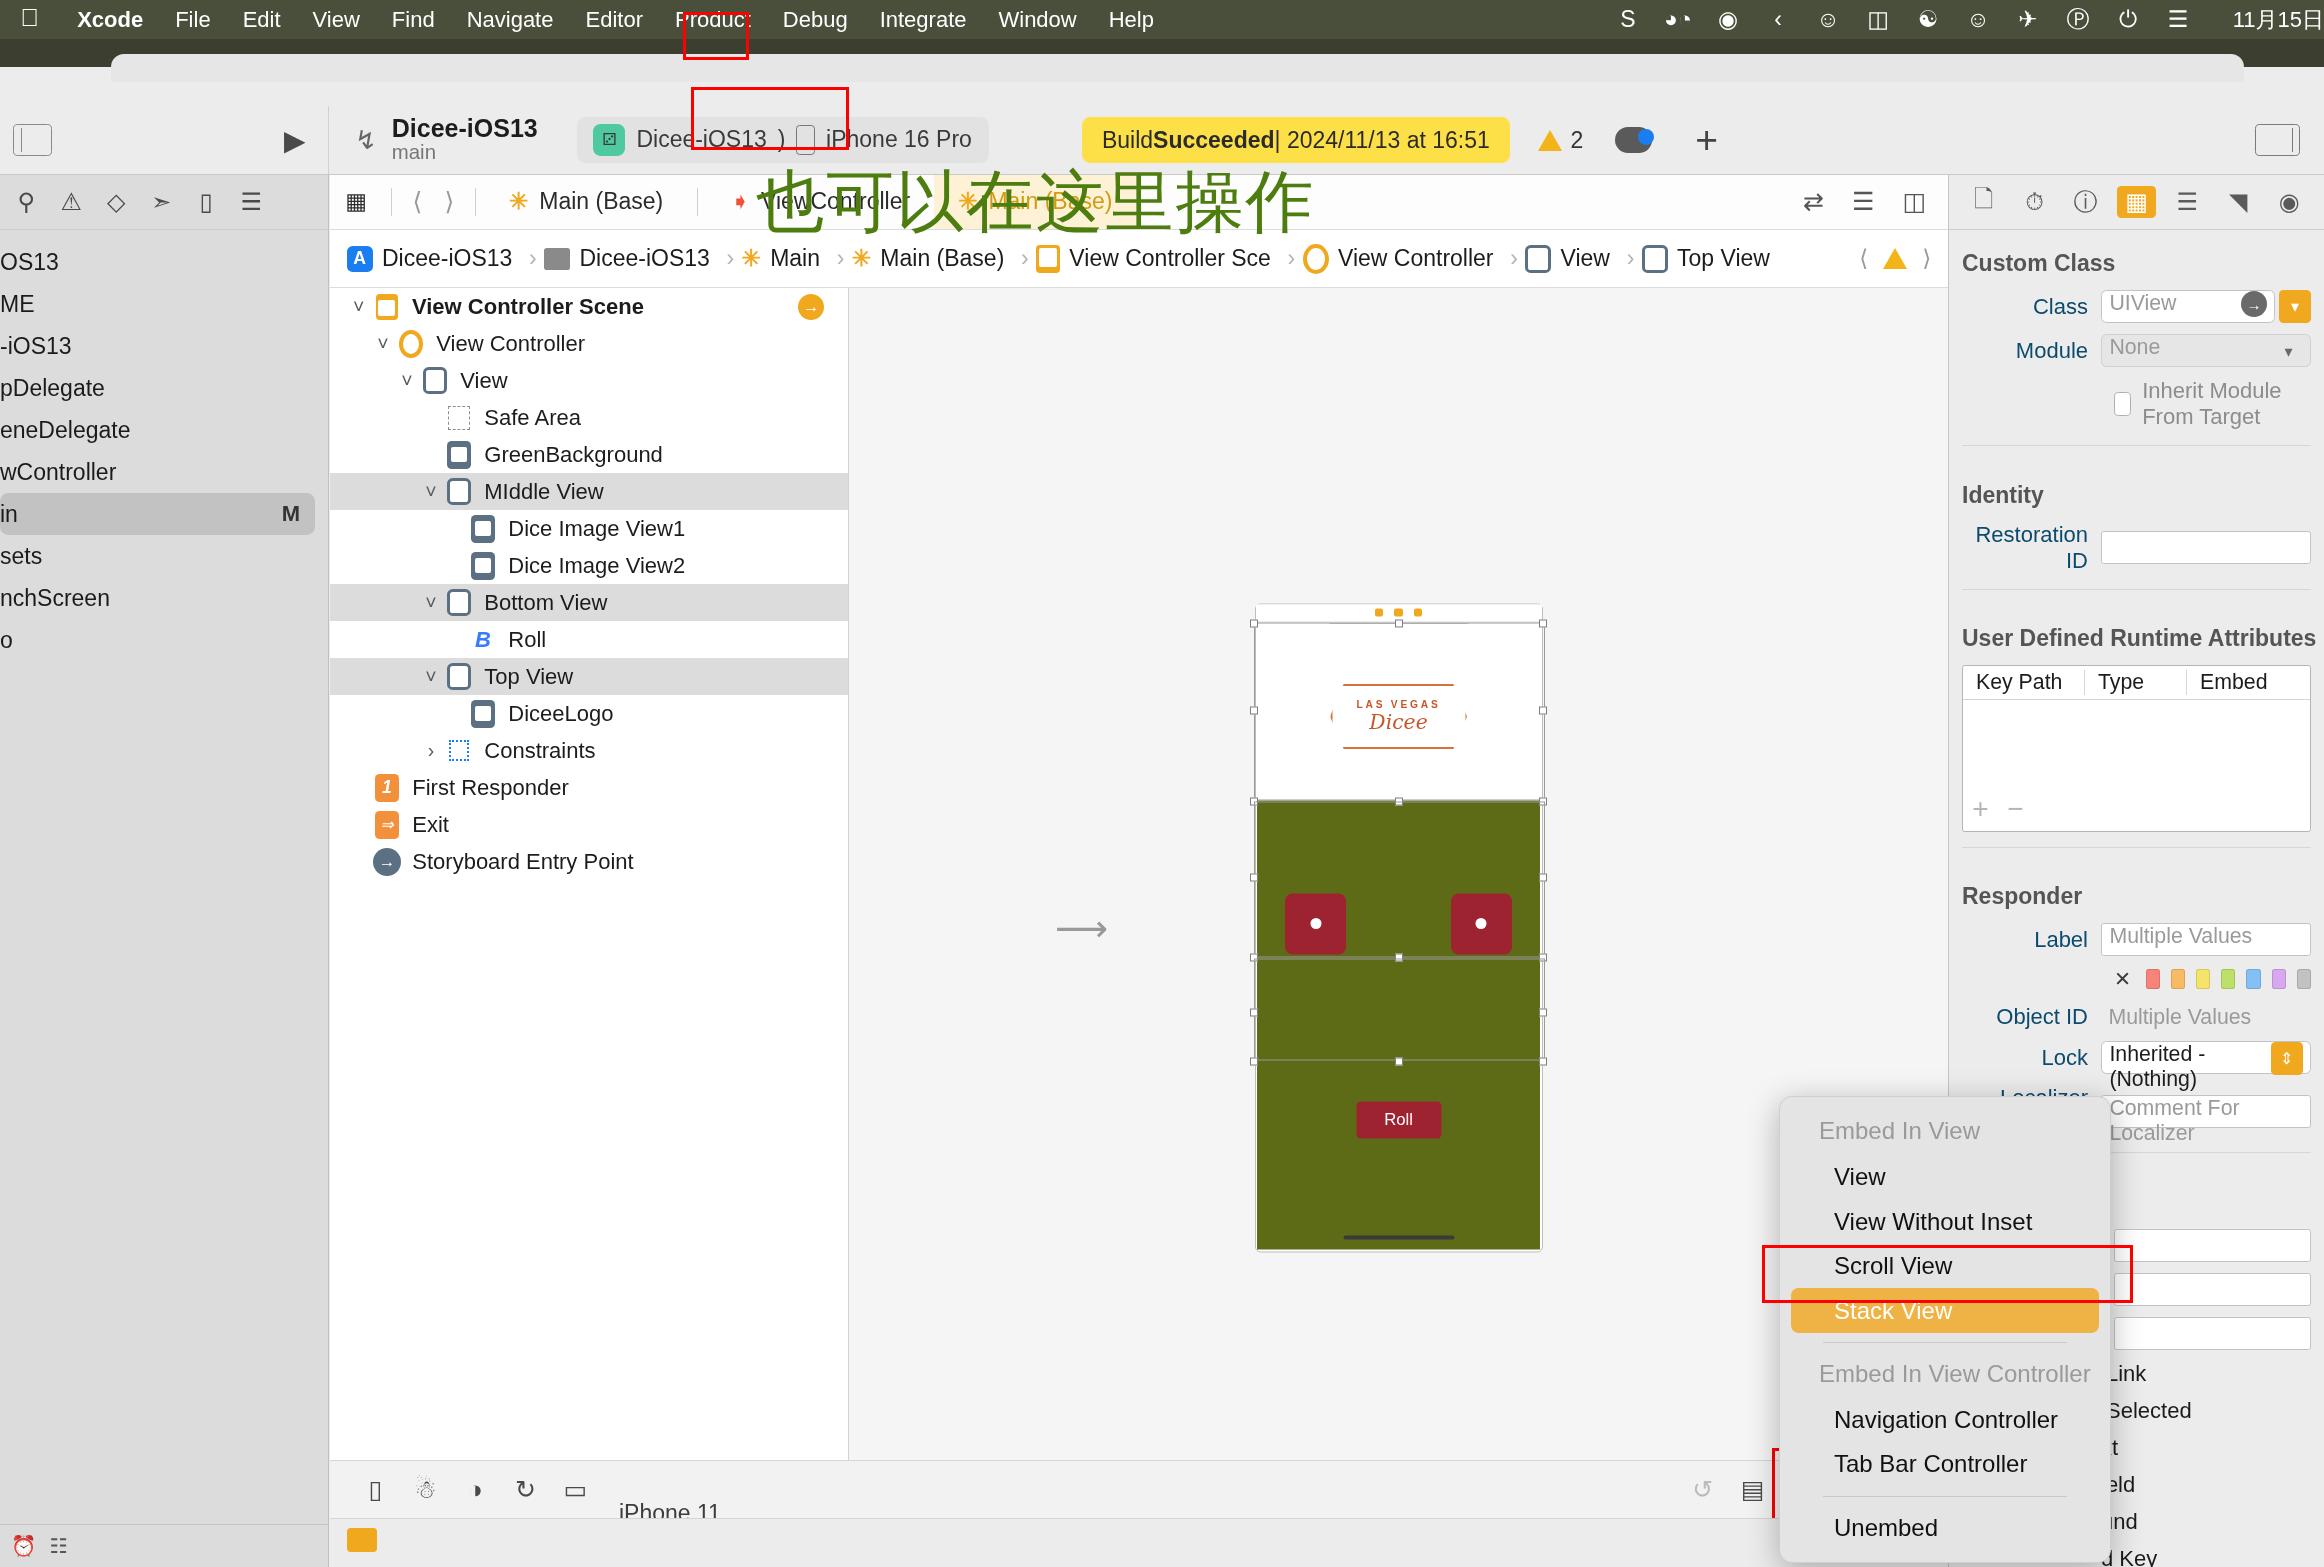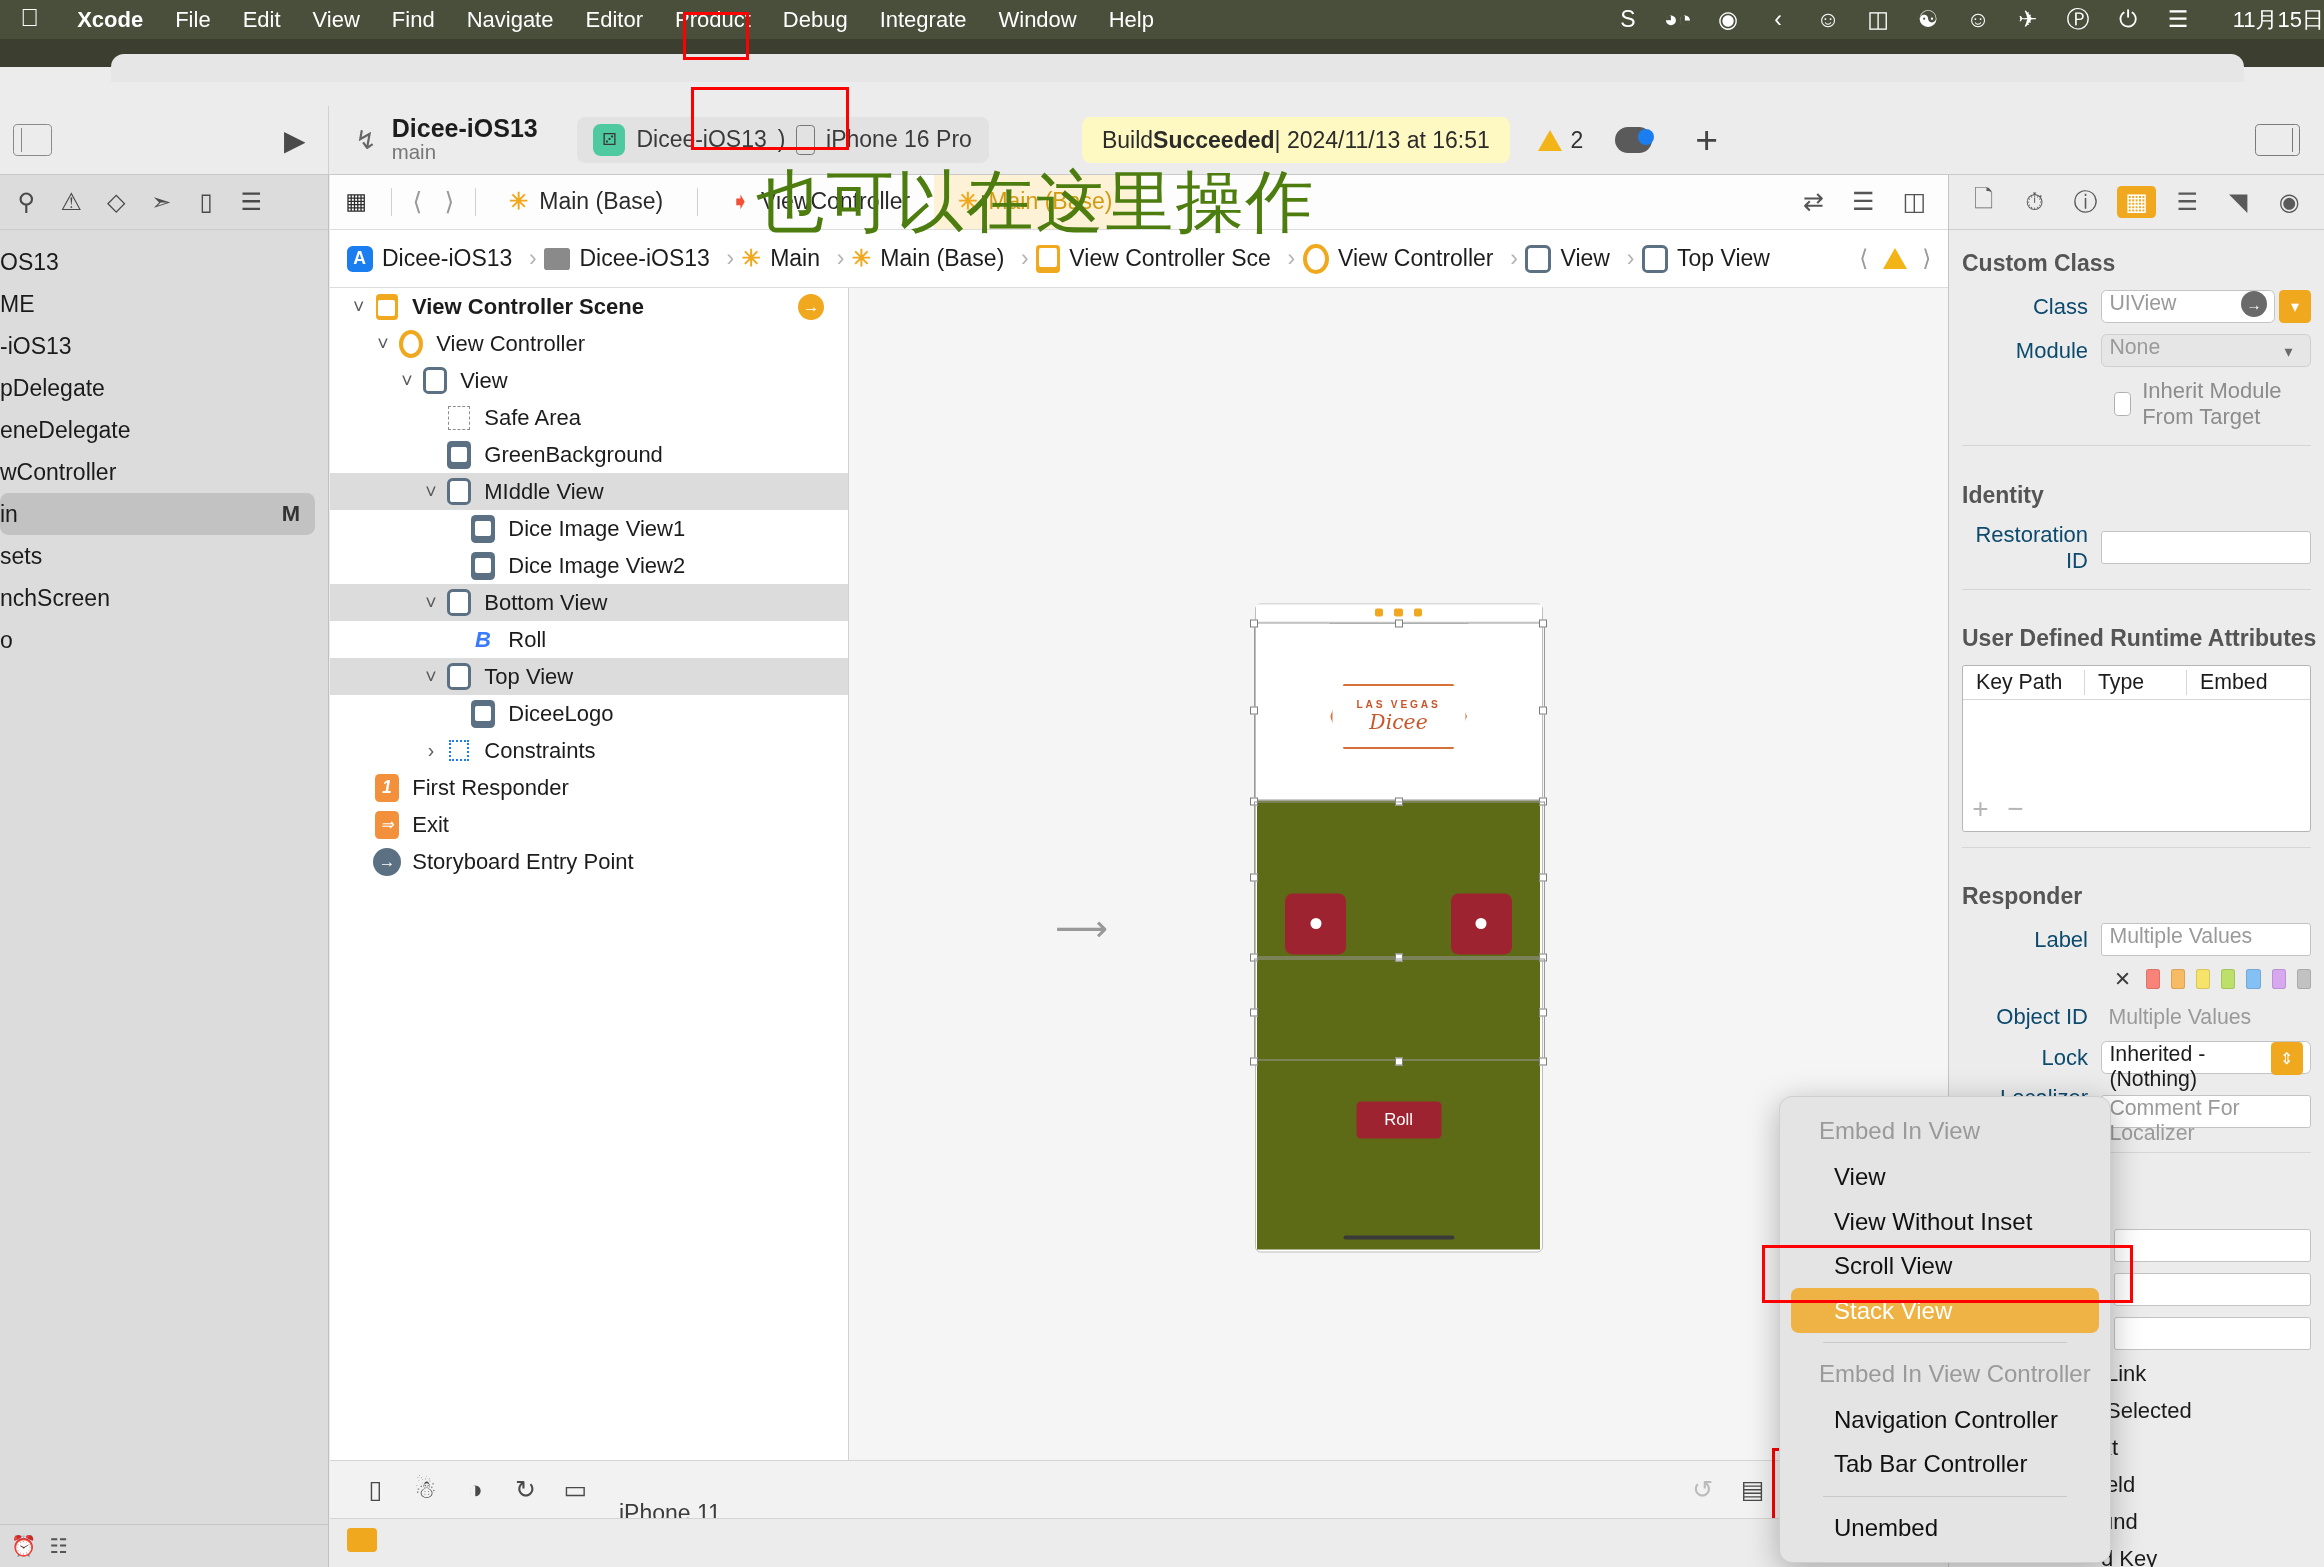--- a/index.html
+++ b/index.html
@@ -61,21 +61,21 @@
   .scheme-pill{
     margin-left:39px; background:#e2e2e2; border-radius:8.3px; height:46px;
     display:flex;align-items:center; padding:0 16.7px; gap:11px; font-size:23px;color:#3a3a3a;
   }
   .dicee-appicon{
     width:32px;height:32px;border-radius:7.4px;background:#4ec9a0;
     display:flex;align-items:center;justify-content:center;font-size:16.7px;
   }
   .dev-icon{ width:18.6px;height:30px;border:1.9px solid #777;border-radius:3.7px;}
   .tb-status{
-    margin-left:93px; background:#fef9c3;border-radius:8.3px;height:46px;
+    margin-left:93px; background:#fde047;border-radius:8.3px;height:46px;
     display:flex;align-items:center;padding:0 20.4px;font-size:23px;color:#2b2b2b;white-space:nowrap;text-align:right;
   }
   .tb-warn{ display:flex;align-items:center;gap:8.3px;margin-left:28px;font-size:23px;color:#333;}
   .tri-warn{width:0;height:0;border-left:12px solid transparent;border-right:12px solid transparent;
             border-bottom:21.3px solid #f3b417;position:relative;}
   .cloud-ic{ margin-left:32px; width:37px;height:26px;background:#5a5a5a;border-radius:13px;position:relative;}
   .cloud-ic:after{content:"";position:absolute;right:-1.9px;top:1.9px;width:16px;height:16px;border-radius:50%;background:#1a7ef0;}
   .tb-plus{ margin-left:43px; font-size:39px;color:#444;font-weight:300;line-height:0.6;}
   .tb-right{ position:absolute;right:0;top:0;height:100%;display:flex;align-items:center;padding-right:24px;}
   .panelbtn{width:45px;height:32px;border:1.4px solid #7a7a7a;border-radius:4.6px;position:relative;background:#ececec;}

